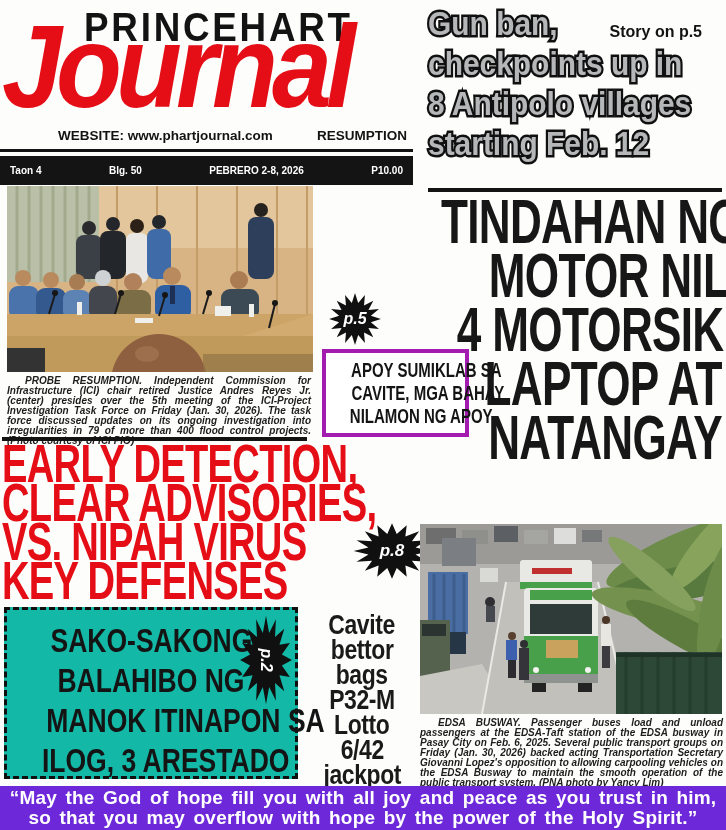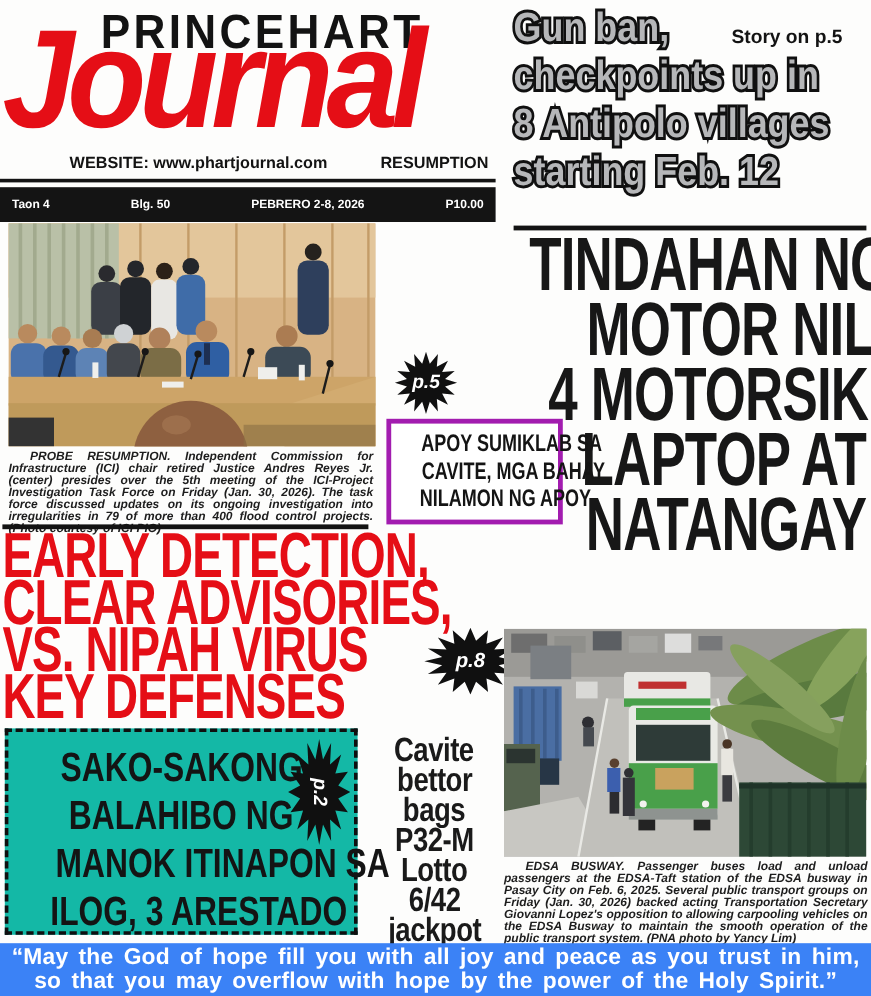--- a/index.html
+++ b/index.html
@@ -101,21 +101,21 @@
   .sako .line { height:40px; line-height:40px; }
   .sako .cx { transform:scaleX(.78); transform-origin:50% 50%; font-size:34px; font-weight:bold; color:#141414; }
 
   
   .lotto { left:304px; top:612px; width:116px; text-align:center; }
   .lotto .line { height:25px; line-height:25px; }
   .lotto .cx { transform:scaleX(.82); transform-origin:50% 50%; font-size:28px; font-weight:bold; letter-spacing:-.5px; color:#1a1a1a; }
 
   
   .verse {
-    left:0; top:786px; width:726px; height:44px; background:#3b82f6; color:#fff;
+    left:0; top:786px; width:726px; height:44px; background:#6d28d9; color:#fff;
     display:flex; flex-direction:column; align-items:center; justify-content:center;
     font-size:19px; font-weight:bold; line-height:20px; letter-spacing:.2px; word-spacing:3px;
     text-align:center;
   }
 </style>
 </head>
 <body>
 
 <div id="page">
 

